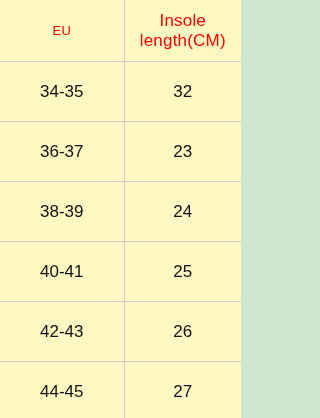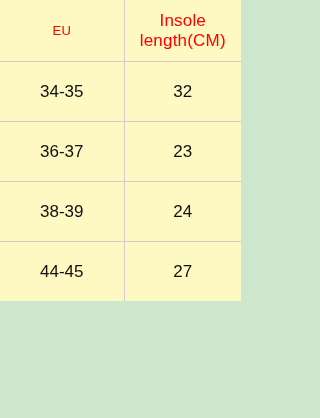--- a/index.html
+++ b/index.html
@@ -78,17 +78,25 @@
     </tr>
     <tr>
       <td>36-37</td>
       <td>23</td>
     </tr>
     <tr>
       <td>38-39</td>
       <td>24</td>
     </tr>
     <tr>
+      <td>40-41</td>
+      <td>25</td>
+    </tr>
+    <tr>
+      <td>42-43</td>
+      <td>26</td>
+    </tr>
+    <tr>
       <td>44-45</td>
       <td>27</td>
     </tr>
   </tbody>
 </table>
 
 </body></html>

